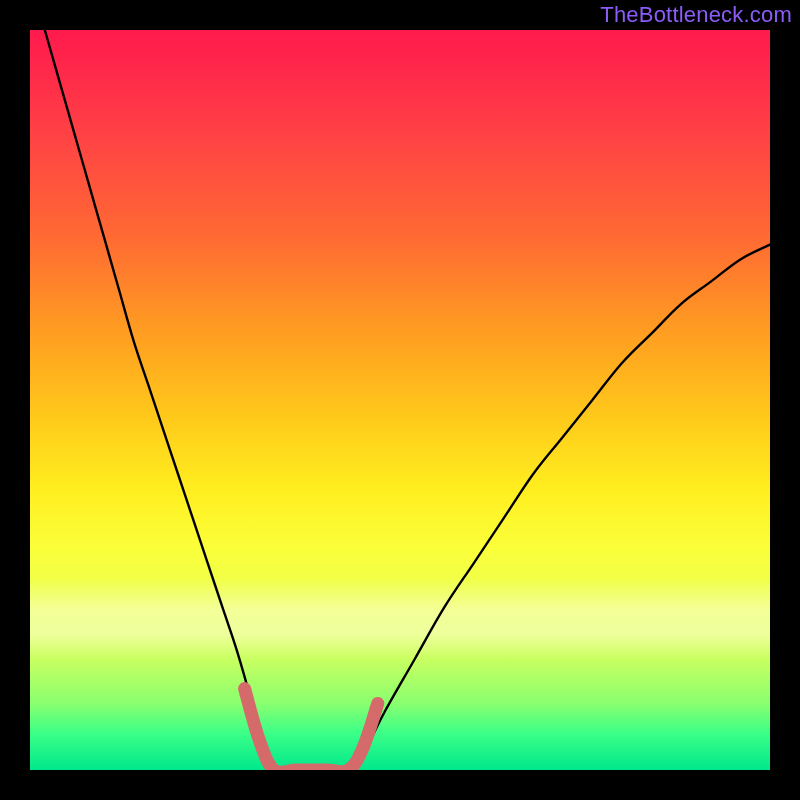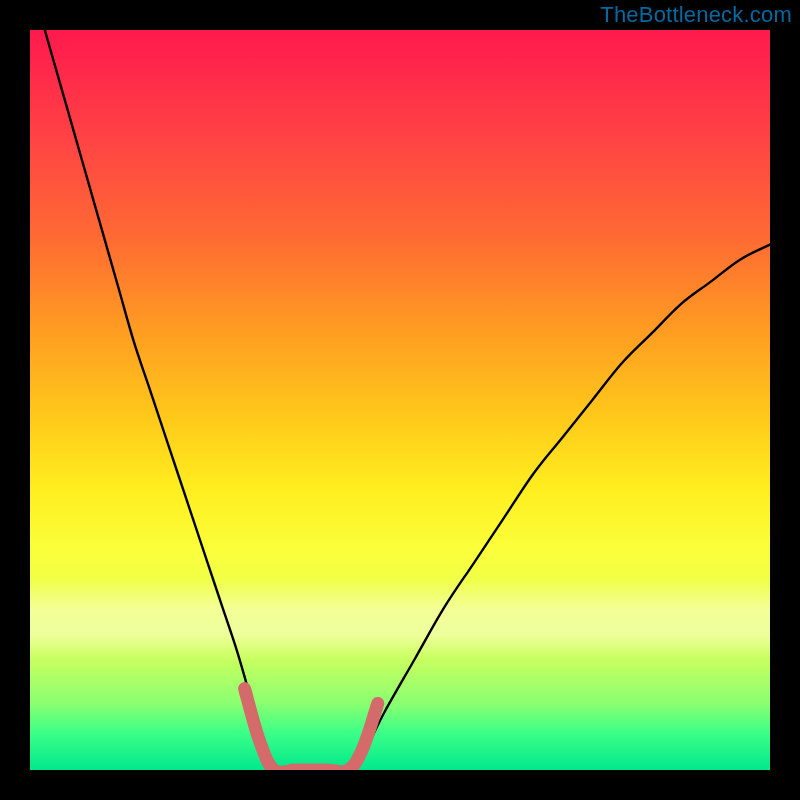--- a/index.html
+++ b/index.html
@@ -60,21 +60,21 @@
       rgba(255,255,200,0) 0%,
       rgba(255,255,210,0.55) 40%,
       rgba(255,255,210,0.55) 70%,
       rgba(255,255,200,0) 100%
     );
   }
   .watermark {
     position: absolute;
     top: 2px;
     right: 8px;
-    color: #0369a1;
+    color: #8b5cf6;
     font-size: 22px;
     font-weight: 500;
     letter-spacing: 0.2px;
   }
 </style>
 </head>
 <body>
 
 <div class="frame">
   <div class="watermark">TheBottleneck.com</div>

